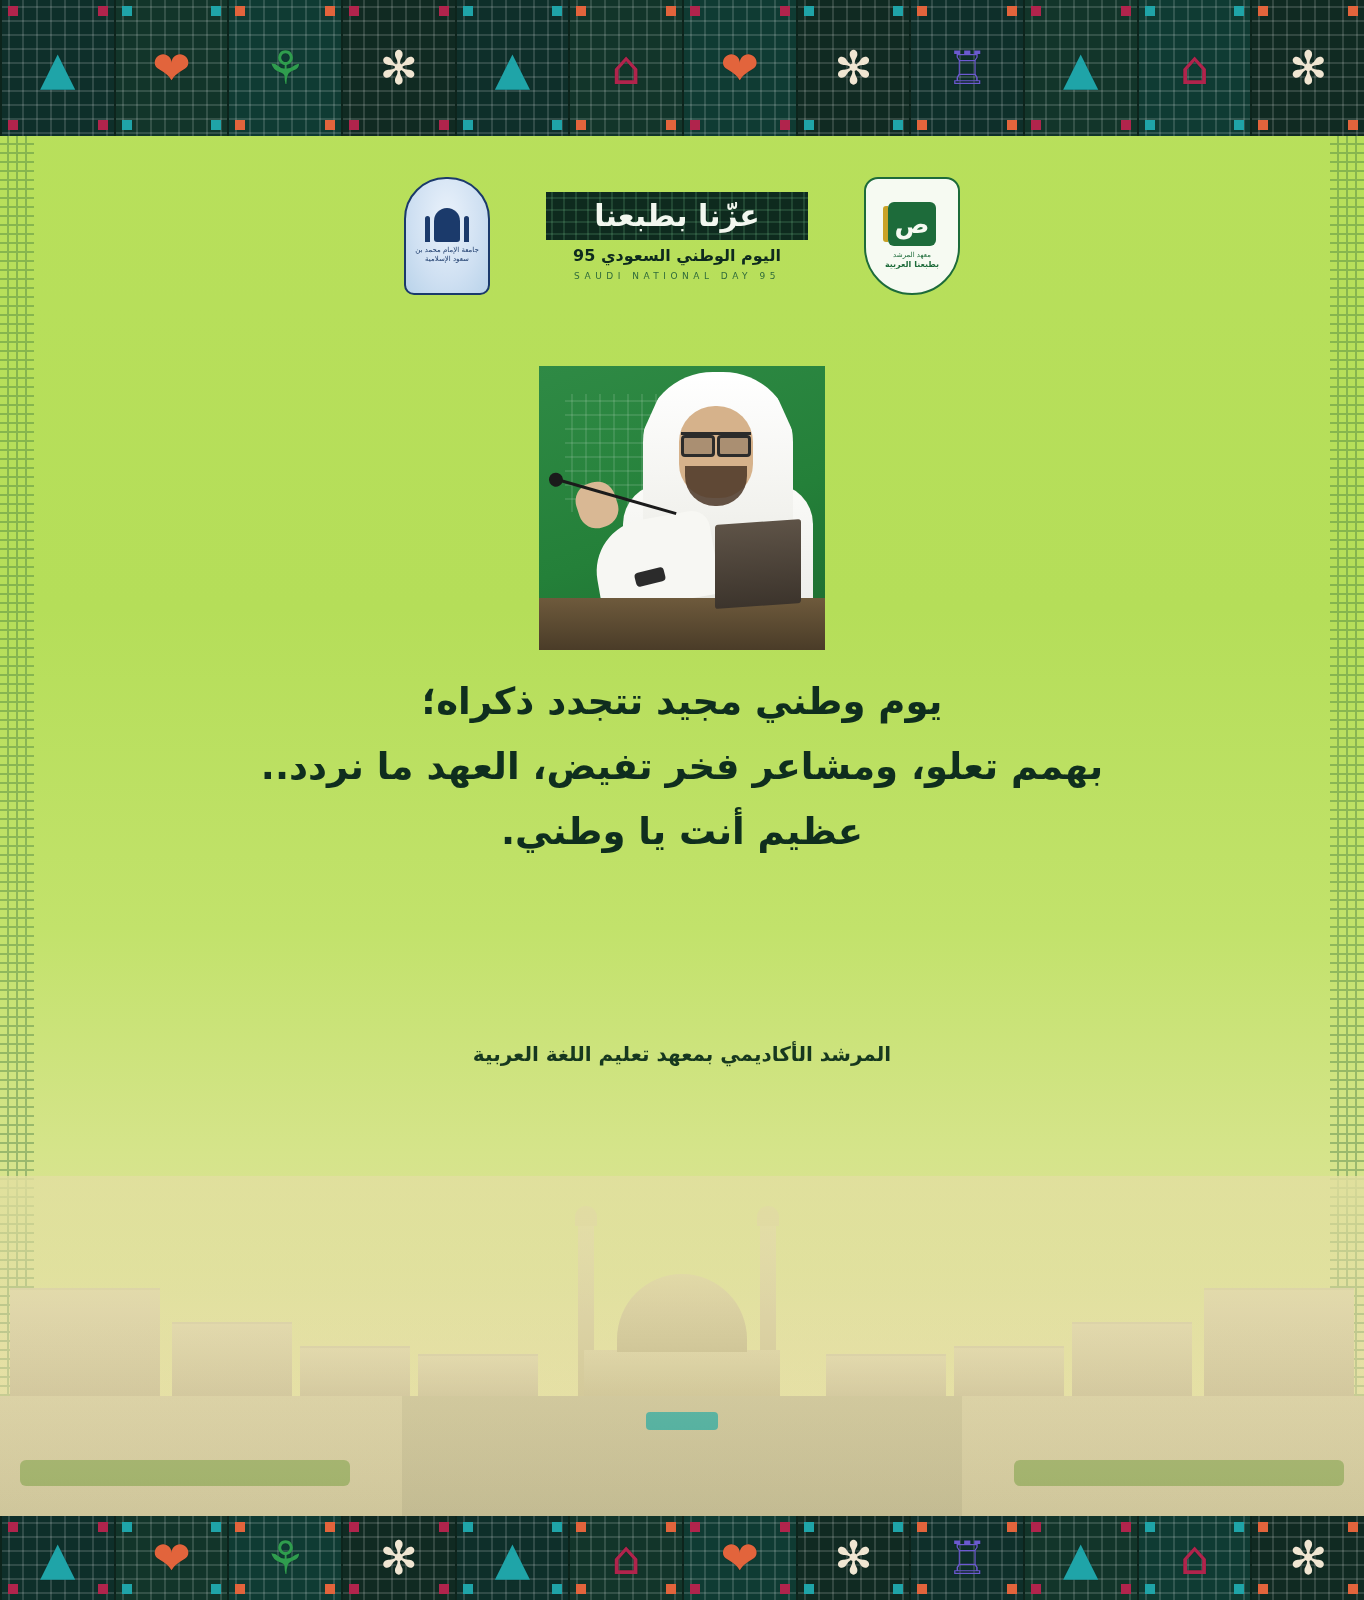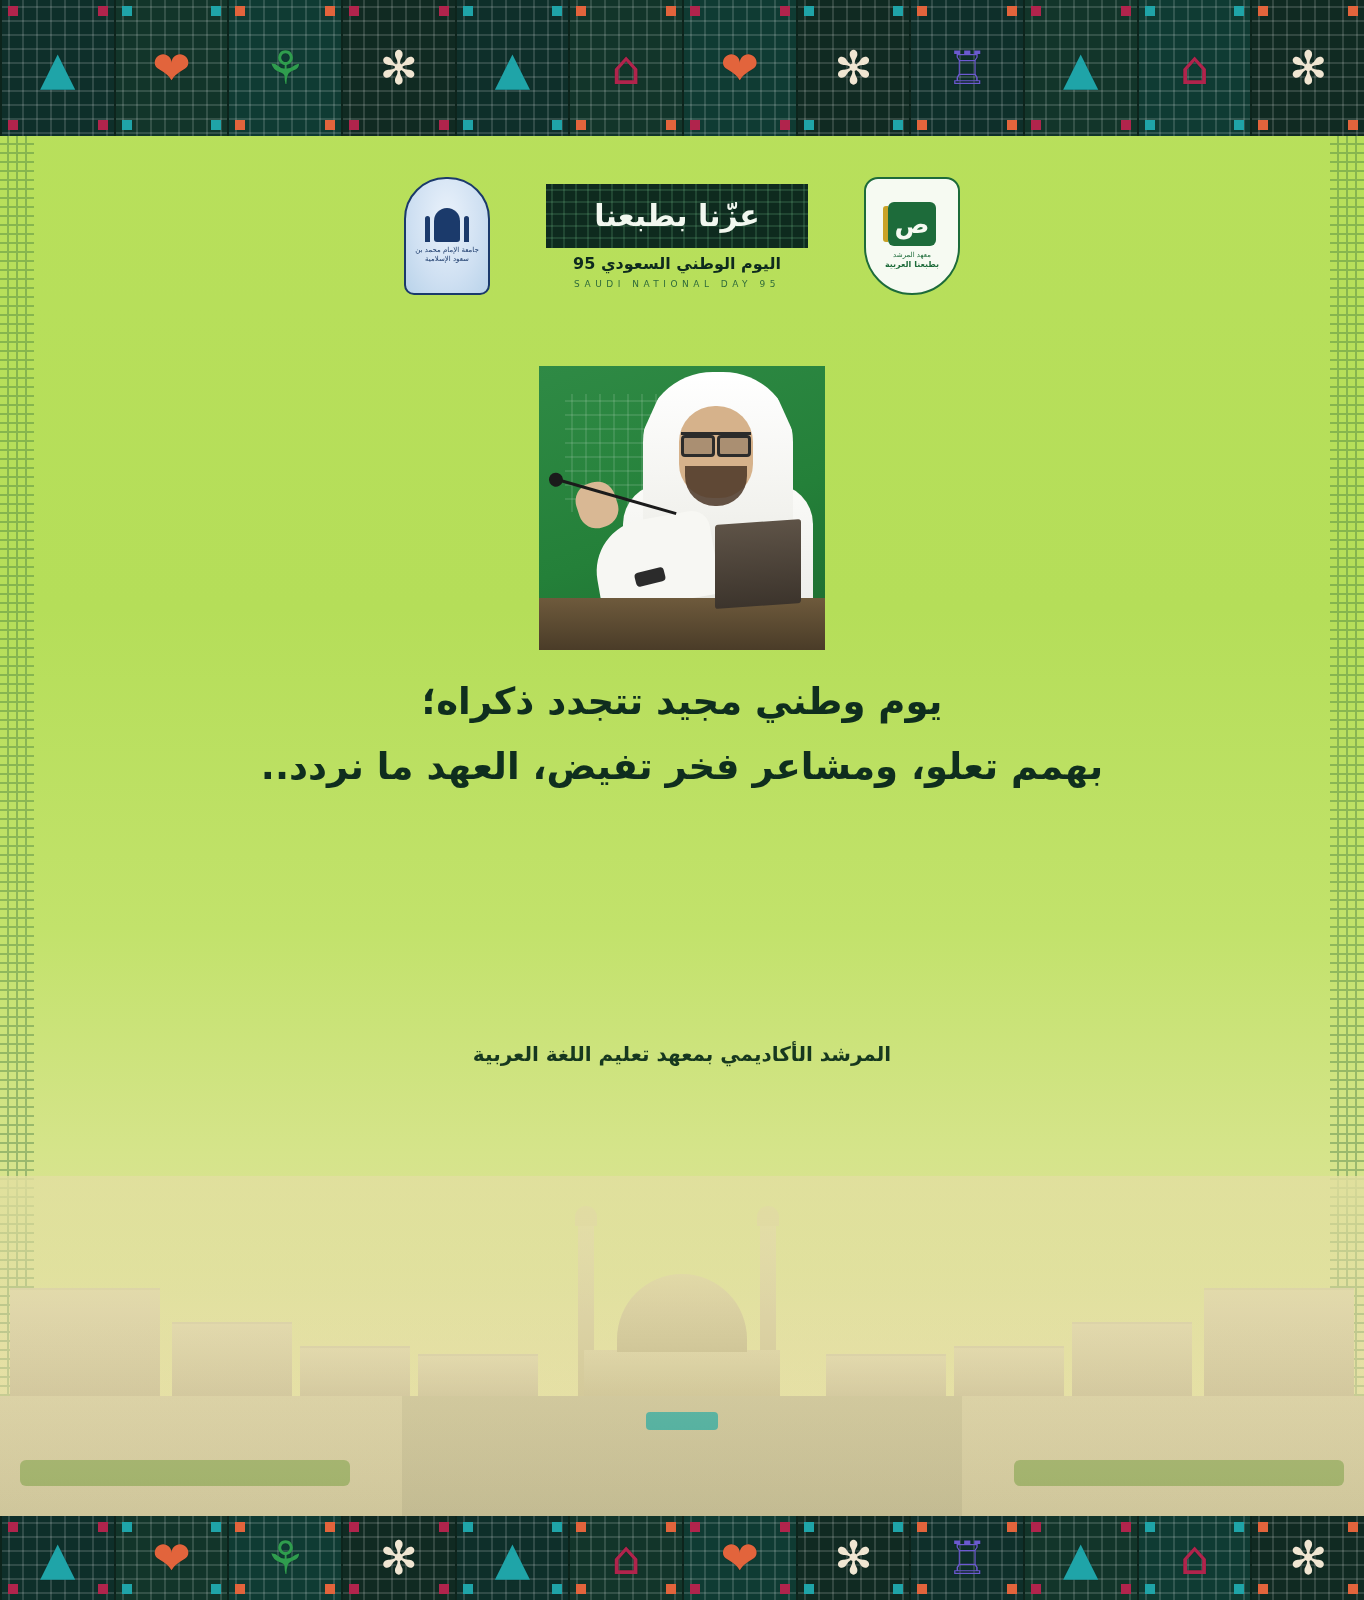--- a/index.html
+++ b/index.html
@@ -130,21 +130,21 @@
     padding: 0 6px;
   }
 
   .nd-badge {
     display: flex;
     flex-direction: column;
     align-items: center;
     gap: 6px;
   }
   .nd-box {
-    width: 262px; height: 64px;
+    width: 262px; height: 48px;
     background: #0e2a1e;
     display: flex;
     align-items: center;
     justify-content: center;
     position: relative;
     overflow: hidden;
   }
   .nd-box .patt {
     position: absolute; inset: 0;
     background-image:
@@ -610,20 +610,21 @@
     <div class="hand"></div>
     <div class="watch"></div>
     <div class="mic"></div>
     <div class="desk"></div>
     <div class="laptop"></div>
   </div>
 
   <div class="quote">
     <div class="line">يوم وطني مجيد تتجدد ذكراه؛</div>
     <div class="line">بهمم تعلو، ومشاعر فخر تفيض، العهد ما نردد..</div>
+    <div class="line">عظيم أنت يا وطني.</div>
   </div>
 
   <div class="attribution">
     <div class="role">المرشد الأكاديمي بمعهد تعليم اللغة العربية</div>
   </div>
 
   <div class="campus">
     <div class="bld" style="left:10px;  width:150px; height:120px;"></div>
     <div class="bld" style="left:172px; width:120px; height:86px;"></div>
     <div class="bld" style="left:300px; width:110px; height:62px;"></div>

